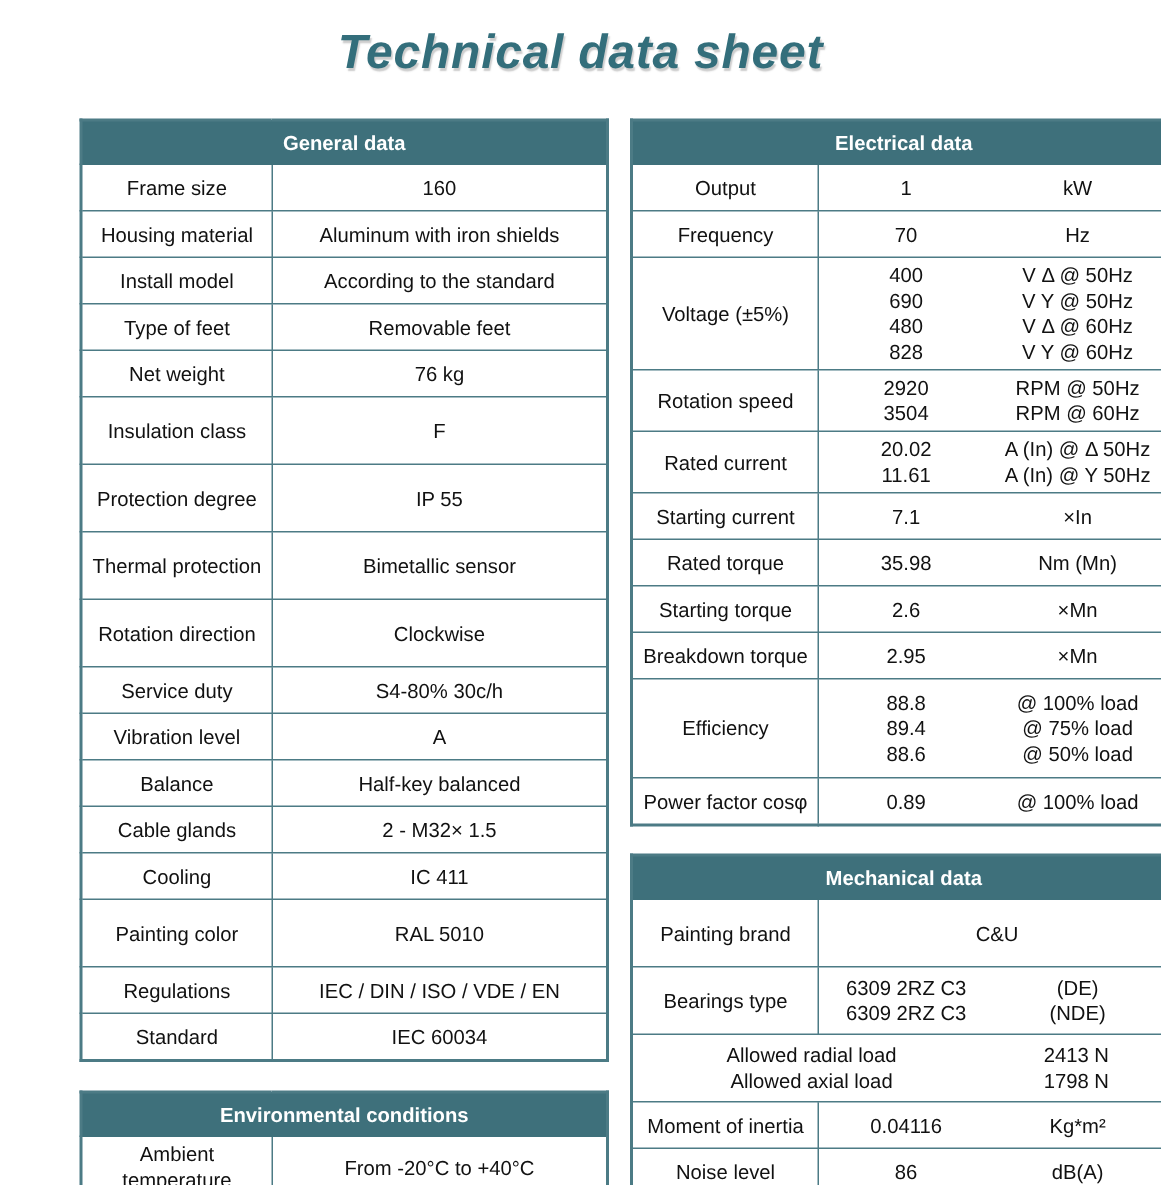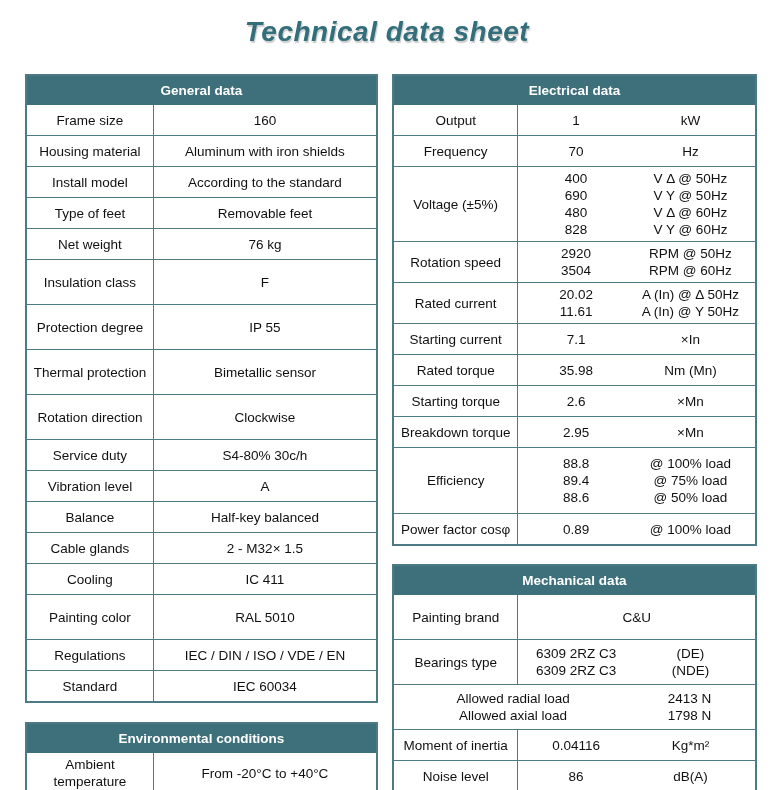--- a/index.html
+++ b/index.html
@@ -6,31 +6,32 @@
     --hdr:#3E707B; --border:#4C7B85; --title:#336E7B; --hdr-text:#fff; --text:#111;
   }
   html,body{margin:0;padding:0;}
   body{
     width:774px;height:790px;background:#fff;color:var(--text);
     font-family:"Liberation Sans","DejaVu Sans",sans-serif;
     -webkit-font-smoothing:antialiased;
   }
   .title{
     margin:16px 0 26px 0;text-align:center;
-    font-size:28px;font-weight:bold;font-style:italic;
+    font-size:32px;font-weight:bold;font-style:italic;
     color:var(--title);letter-spacing:0.5px;
     text-shadow:1px 2px 1px rgba(110,110,110,0.35);
   }
   .cols{display:flex;gap:14px;margin:0 17px 0 25px;}
   .col-left{width:353px;flex:0 0 auto;}
   .col-right{flex:1 1 auto;}
 
   table.dtable{
     border-collapse:collapse;width:100%;table-layout:fixed;
     border:2px solid var(--border);
+    margin-left:28px;
   }
   table.dtable th.thdr{
     background:var(--hdr);color:var(--hdr-text);
     font-size:13.5px;font-weight:bold;height:24px;
     border:1px solid var(--hdr);padding:2px;
   }
   table.dtable td{
     border:1px solid var(--border);
     font-size:13.5px;line-height:17px;text-align:center;vertical-align:middle;
     padding:3px 4px;height:24px;overflow:hidden;

